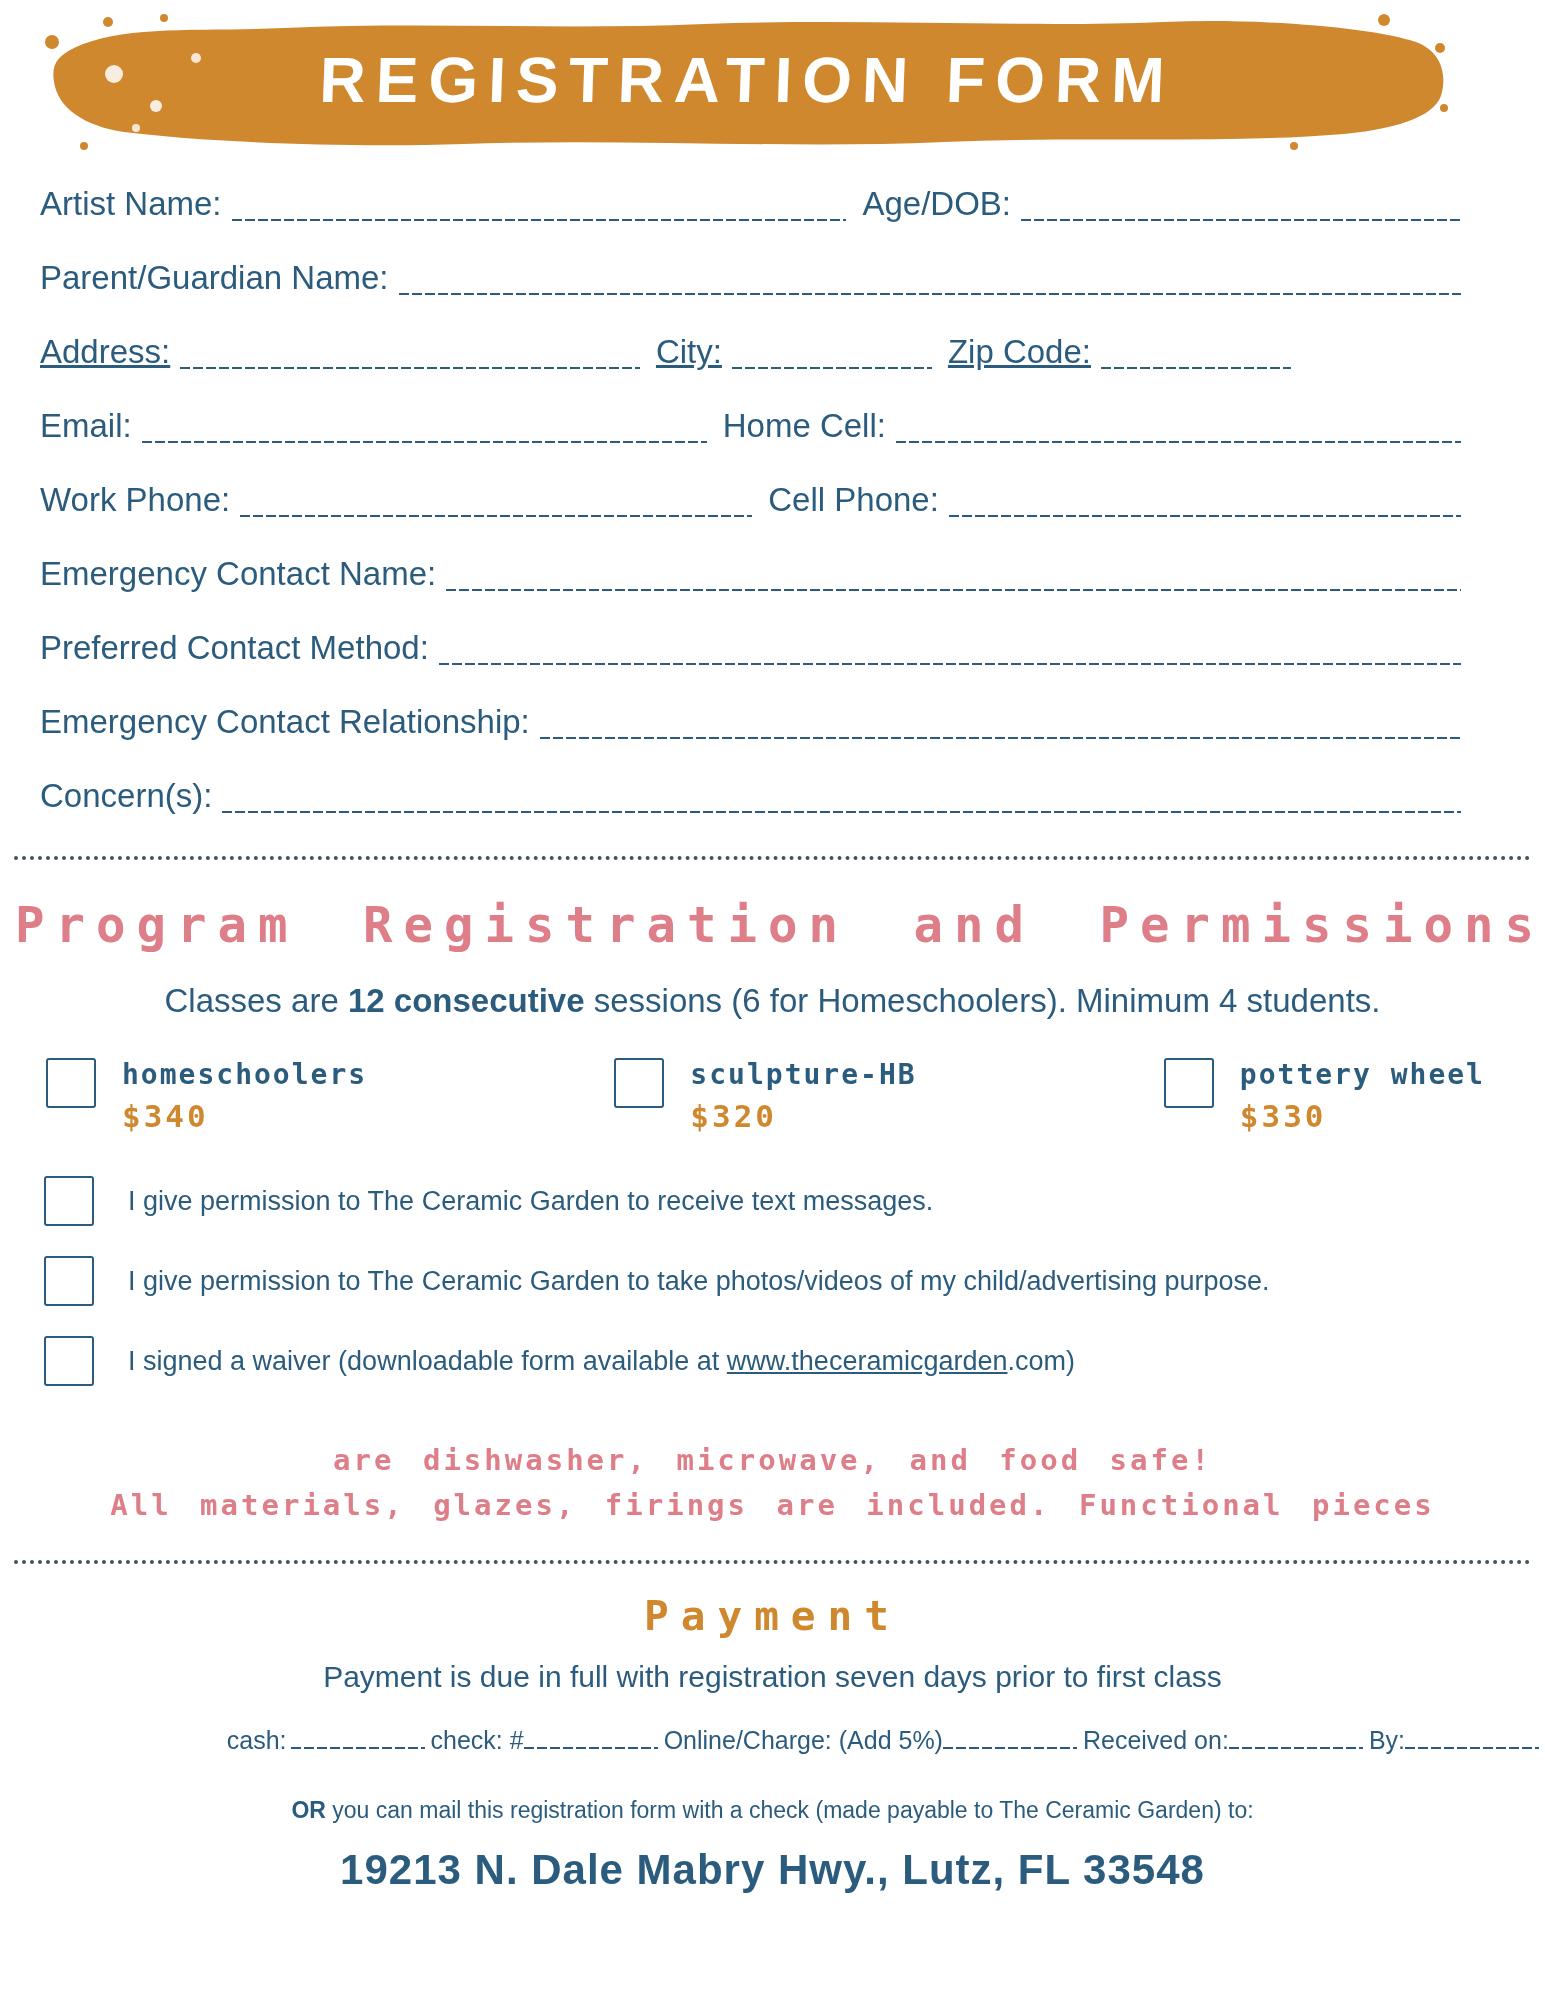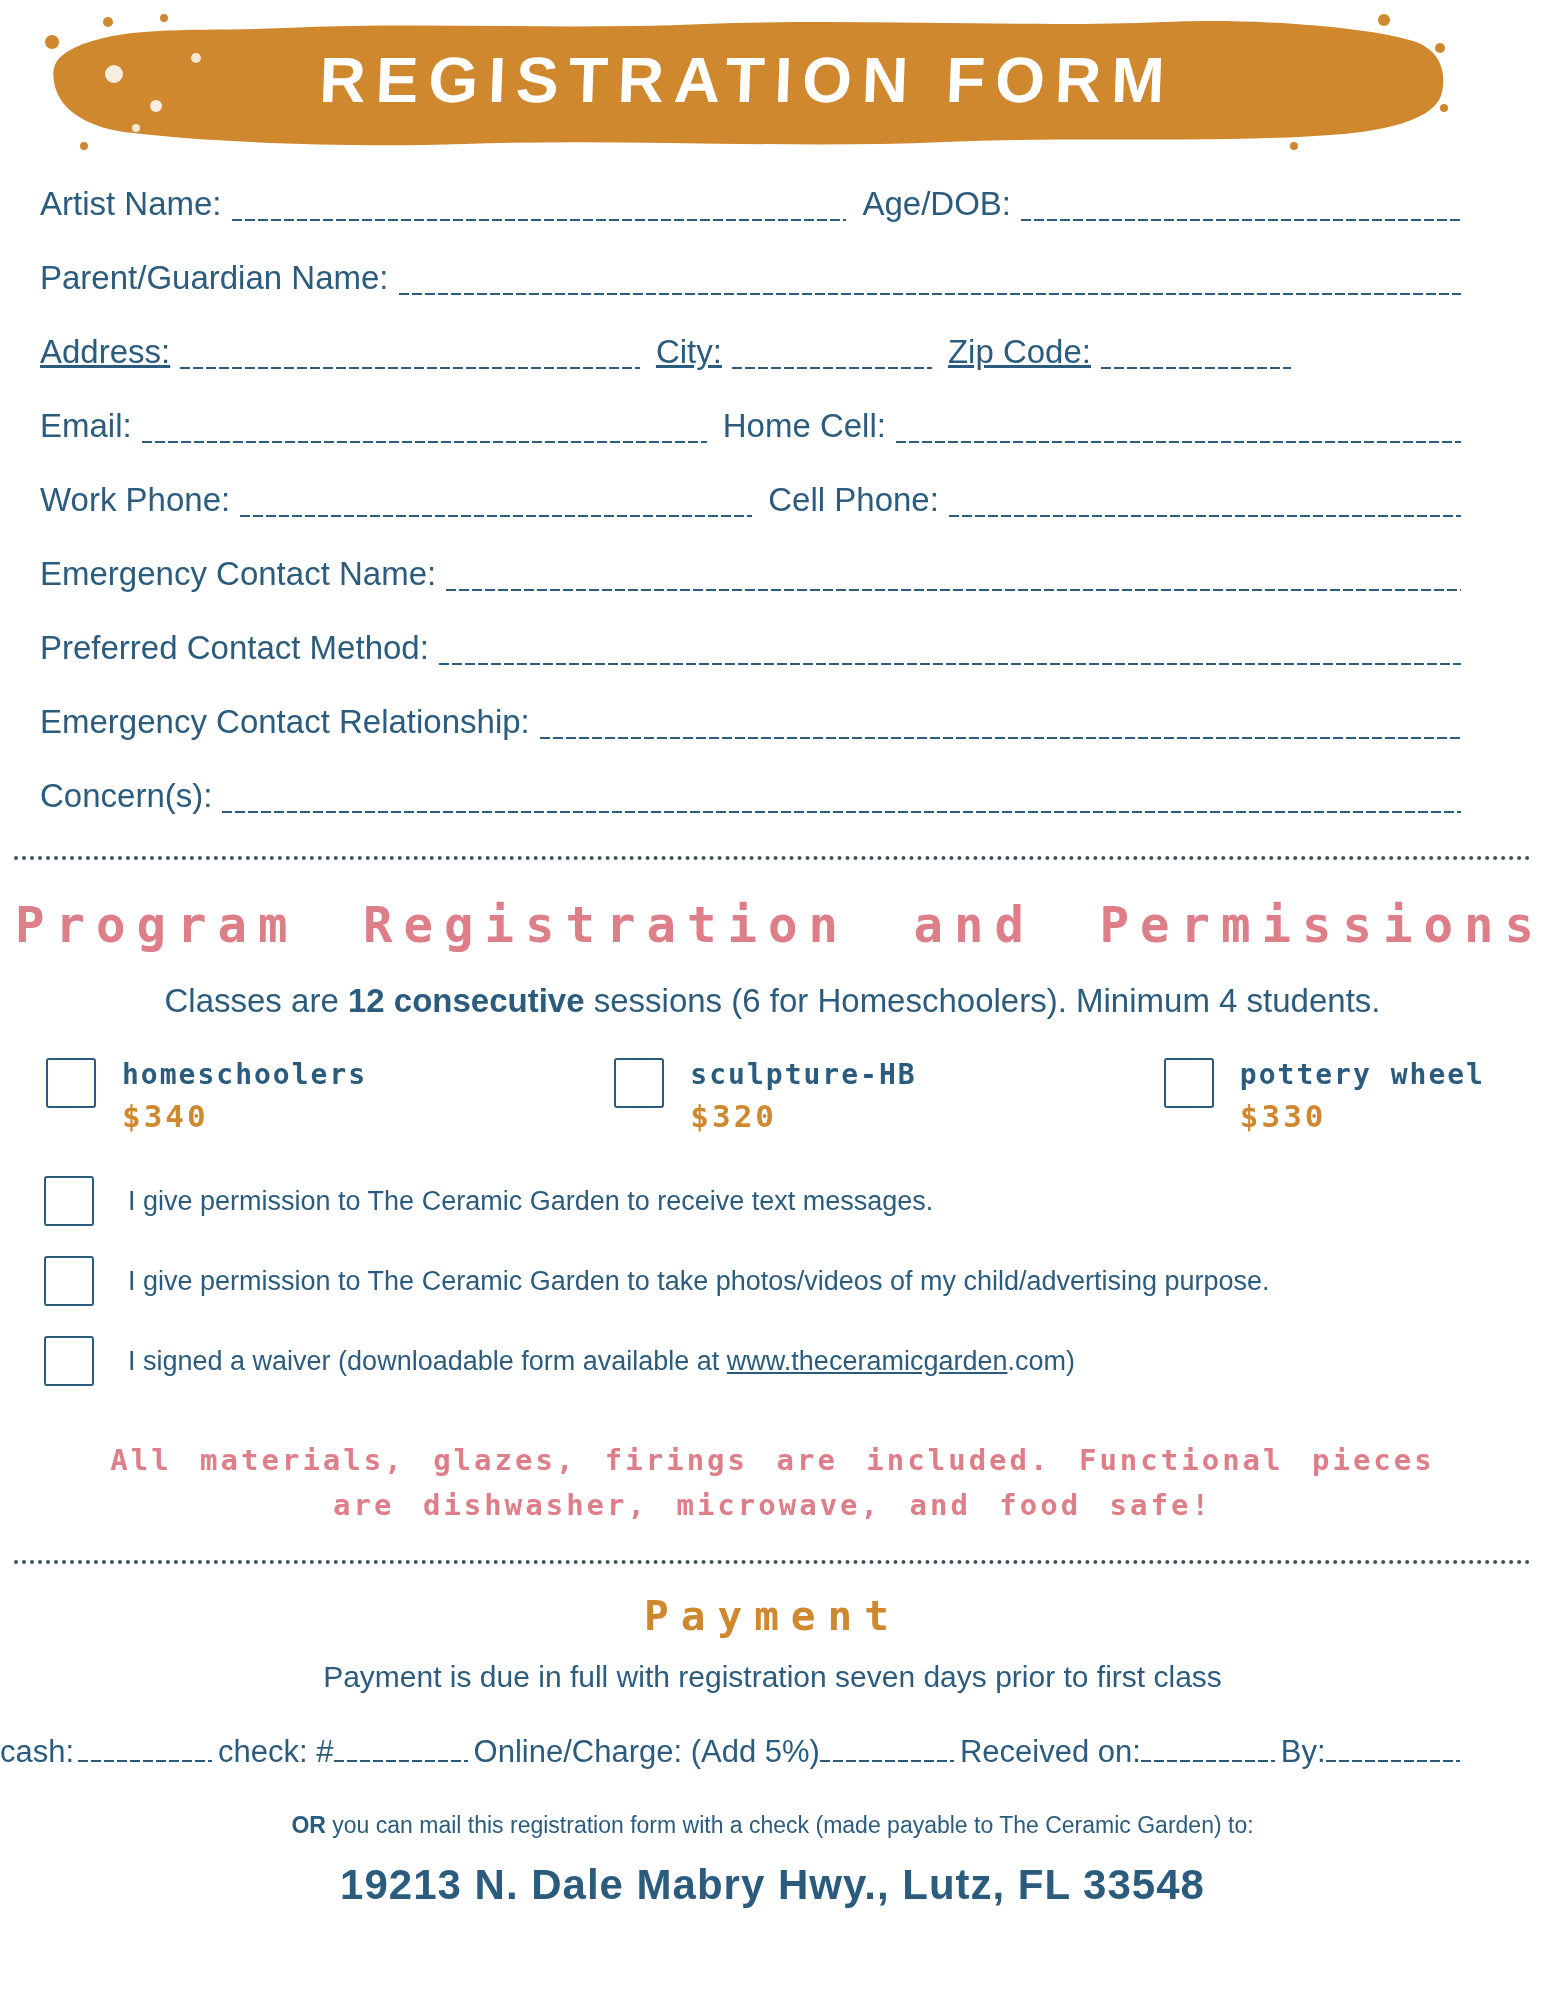--- a/index.html
+++ b/index.html
@@ -50,21 +50,21 @@
   .perm-row.first { margin-top:42px; }
   .perm-text { white-space:nowrap; }
   .link { text-decoration:underline; cursor:pointer; }
 
   .note { margin-top:52px; text-align:center; font-size:29px; letter-spacing:3px; word-spacing:8px; color:#dd7e88; line-height:45px; }
 
   
   .sep2 { margin-top:32px; }
   .payment-heading { text-align:center; font-size:41px; letter-spacing:12px; color:#d0882f; margin-top:28px; }
   .payment-sub { text-align:center; font-size:30px; margin-top:20px; }
-  .pay-line { text-align:left; font-size:31px; margin-top:40px; white-space:nowrap; }
+  .pay-line { text-align:right; font-size:25px; margin-top:32px; white-space:nowrap; }
   .pay-blank {
     display:inline-block; width:134px; height:16px; margin:0 6px 0 4px; vertical-align:baseline;
     background-image:linear-gradient(to right,#2b5c7e 0 10px, transparent 10px 13px);
     background-size:13px 2px; background-repeat:repeat-x; background-position:0 14px;
   }
   .pay-blank.tight { margin-left:0; }
   .mail-line { text-align:center; font-size:23px; margin-top:42px; }
   .or { font-weight:bold; }
   .mail-address { text-align:center; font-size:42px; font-weight:bold; letter-spacing:1px; margin-top:22px; }
 </style>
@@ -192,22 +192,22 @@
       <span class="checkbox"></span>
       <span class="perm-text">I give permission to The Ceramic Garden to take photos/videos of my child/advertising purpose.</span>
     </div>
 
     <div class="perm-row">
       <span class="checkbox"></span>
       <span class="perm-text"><span>I signed a waiver (downloadable form available at </span><span class="link">www.theceramicgarden</span><span>.com)</span></span>
     </div>
 
     <div class="hand note">
+      <div>are dishwasher, microwave, and food safe!</div>
       <div>All materials, glazes, firings are included. Functional pieces</div>
-      <div>are dishwasher, microwave, and food safe!</div>
     </div>
   </section>
 
   <div class="dotted sep2"></div>
 
   <section>
     <h2 class="hand payment-heading">Payment</h2>
 
     <p class="payment-sub">Payment is due in full with registration seven days prior to first class</p>
 

